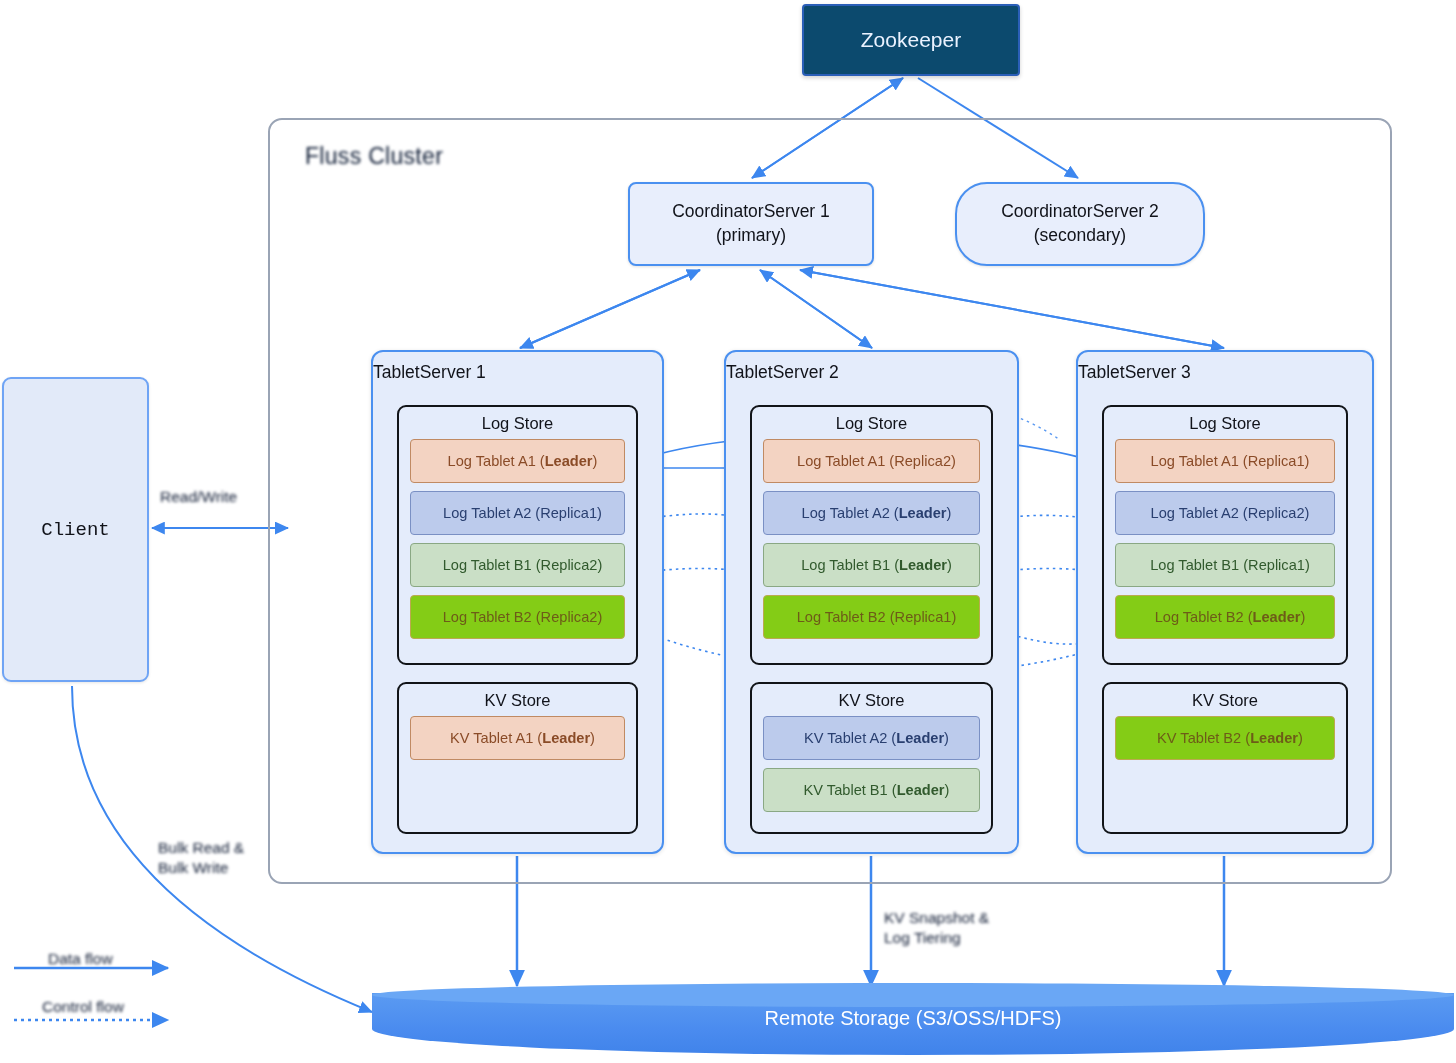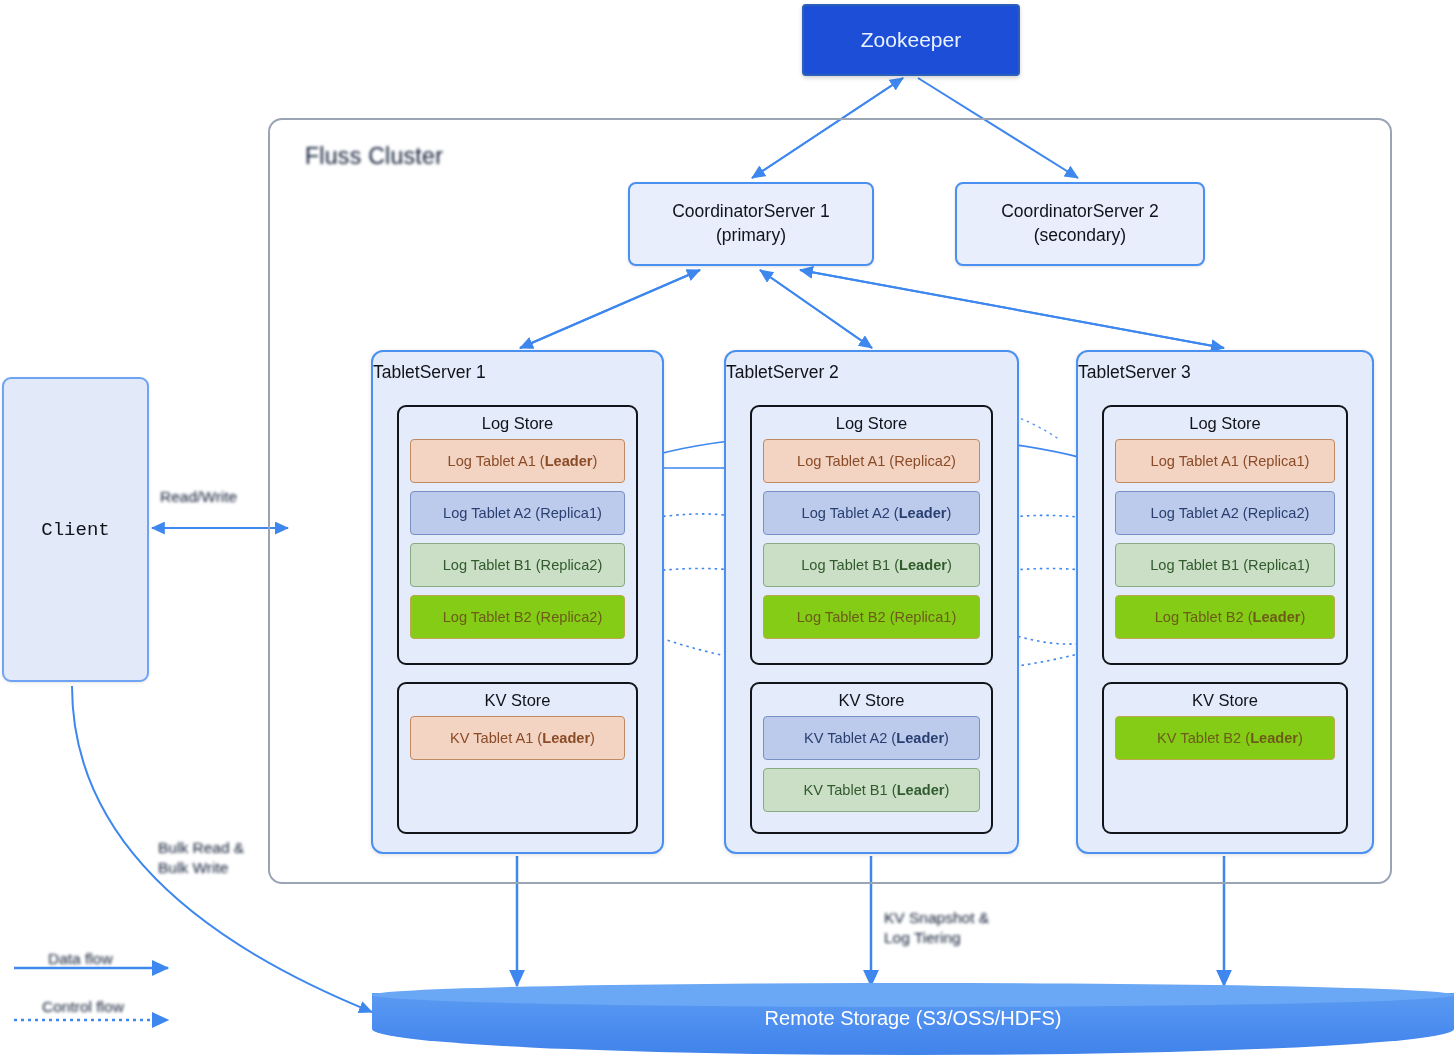--- a/index.html
+++ b/index.html
@@ -14,21 +14,21 @@
     overflow:hidden;
   }
 
   svg.wires { position:absolute; left:0; top:0; width:1456px; height:1063px; pointer-events:none; }
 
   .node { position:absolute; display:flex; align-items:center; justify-content:center; text-align:center; }
 
   
   #zookeeper {
     left:802px; top:4px; width:218px; height:72px;
-    background:#1d4ed8;
+    background:#0c4a6e;
     border:2px solid #2b5fb8;
     border-radius:4px;
     color:#eaf2ff;
     font-size:21px;
     box-shadow:0 2px 4px rgba(0,0,0,.18);
   }
 
   
   #cluster-box {
     position:absolute;
@@ -51,21 +51,21 @@
     background:#e8eefc;
     border:2px solid #4a90f0;
     border-radius:8px;
     flex-direction:column;
     font-size:17.5px;
     color:#11131a;
     line-height:1.35;
     box-shadow:0 1px 3px rgba(0,0,0,.12);
   }
   #coord1 { left:628px; top:182px; width:246px; height:84px; }
-  #coord2 { left:955px; top:182px; width:250px; height:84px; }
+  #coord2 { left:955px; top:182px; width:250px; height:84px;border-radius:32px; }
 
   
   .tserver {
     position:absolute;
     background:#e4ecfb;
     border:2.5px solid #4a90f0;
     border-radius:12px;
     box-shadow:0 1px 4px rgba(0,0,0,.12);
   }
   #ts1 { left:371px; top:350px; width:293px; height:504px; }

